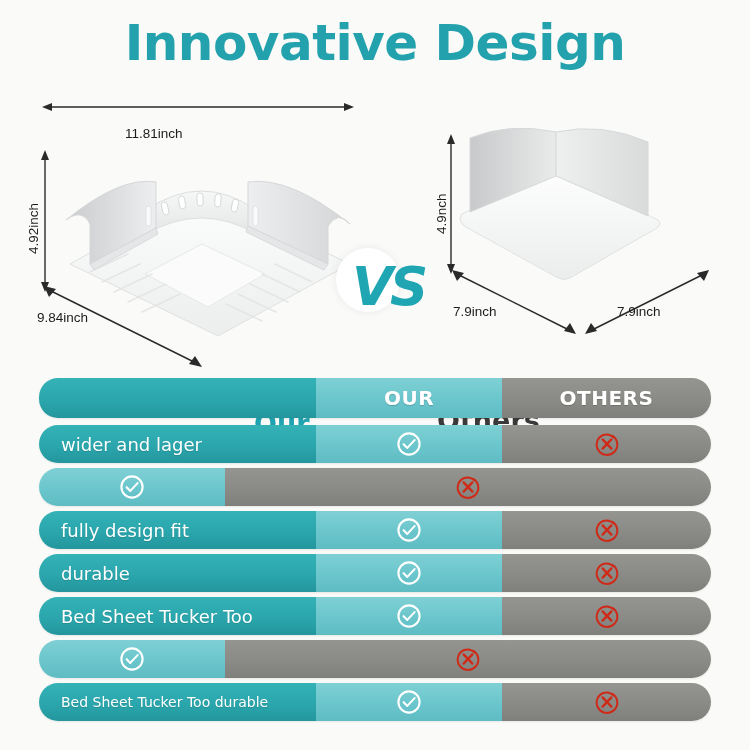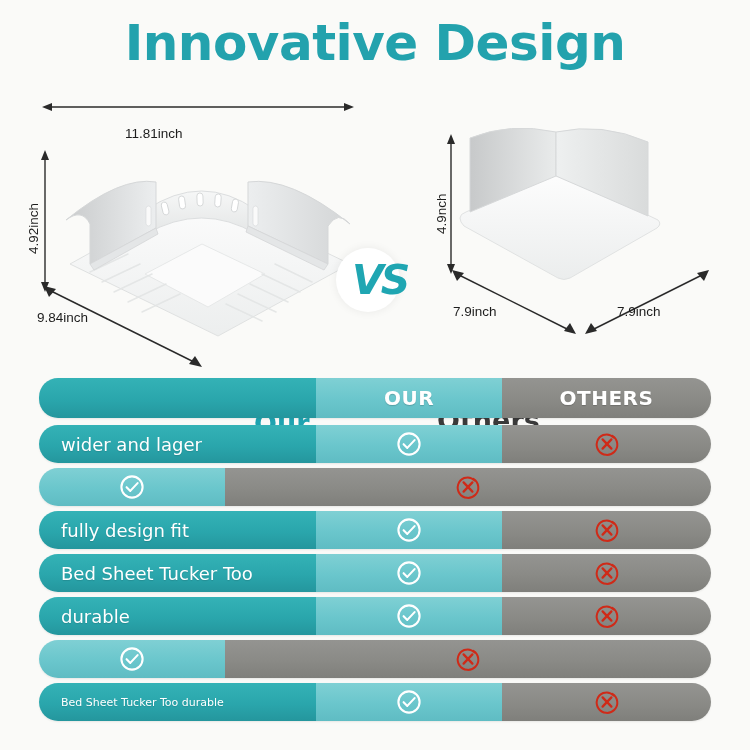--- a/index.html
+++ b/index.html
@@ -36,21 +36,21 @@
     position:absolute;
     font-size:13.5px;color:#1d1d1d;
     font-family:"Liberation Sans", sans-serif;
     white-space:nowrap;
   }
   .dim.vert{transform:rotate(-90deg);transform-origin:left top;}
 
   
   .vs{
     position:absolute;left:352px;top:178px;
-    font-size:41px;font-weight:800;font-style:italic;
+    font-size:53px;font-weight:800;font-style:italic;
     color:#1fa6b2;
     font-family:"DejaVu Sans", sans-serif;
     letter-spacing:-3px;
     line-height:1;
   }
   .vs-circle{
     position:absolute;left:336px;top:166px;width:64px;height:64px;
     border-radius:50%;background:#ffffff;
     box-shadow:0 0 10px rgba(0,0,0,.07);
   }
@@ -90,21 +90,21 @@
     background:linear-gradient(180deg,#949491 0%,#8a8a86 55%,#7f7f7b 100%);
     display:flex;align-items:center;justify-content:center;
   }
 
   .feat-text{
     color:#ffffff;font-size:18px;
     font-family:"DejaVu Sans", sans-serif;
     white-space:nowrap;
     text-shadow:0 1px 1px rgba(0,0,0,.12);
   }
-  .feat-text.small{font-size:11px;}
+  .feat-text.small{font-size:14px;}
 
   .head .c-our .hd, .head .c-others .hd{
     color:#ffffff;font-size:20px;font-weight:700;
     font-family:"DejaVu Sans", sans-serif;
     letter-spacing:.5px;
     text-shadow:0 1px 1px rgba(0,0,0,.18);
   }
 
   .ico{display:block;}
 </style>
@@ -304,38 +304,38 @@
           </div>
           <div class="c-others">
             <svg class="ico" width="26" height="26" viewBox="0 0 26 26" xmlns="http://www.w3.org/2000/svg">
   <path d="M18.4 4.8 A10.3 10.3 0 1 1 9.2 4.0 A10.3 10.3 0 0 1 19.8 6.6" fill="none" stroke="#cf2a18" stroke-width="2" stroke-linecap="round"></path>
   <path d="M8.6 8.4 L17.4 17.6 M17.4 8.4 L8.6 17.6" fill="none" stroke="#cf2a18" stroke-width="2.3" stroke-linecap="round"></path>
 </svg>
           </div>
         </div>
         <div class="row">
           <div class="c-feature">
+            <span class="feat-text">durable</span>
+          </div>
+          <div class="c-our">
+            <svg class="ico" width="26" height="26" viewBox="0 0 26 26" xmlns="http://www.w3.org/2000/svg">
+  <circle cx="13" cy="13" r="10.6" fill="none" stroke="#ffffff" stroke-width="2.1"></circle>
+  <path d="M7.6 13.2 L11.3 16.9 L18.6 9.1" fill="none" stroke="#ffffff" stroke-width="2.1" stroke-linecap="round" stroke-linejoin="round"></path>
+</svg>
+          </div>
+          <div class="c-others">
+            <svg class="ico" width="26" height="26" viewBox="0 0 26 26" xmlns="http://www.w3.org/2000/svg">
+  <path d="M18.4 4.8 A10.3 10.3 0 1 1 9.2 4.0 A10.3 10.3 0 0 1 19.8 6.6" fill="none" stroke="#cf2a18" stroke-width="2" stroke-linecap="round"></path>
+  <path d="M8.6 8.4 L17.4 17.6 M17.4 8.4 L8.6 17.6" fill="none" stroke="#cf2a18" stroke-width="2.3" stroke-linecap="round"></path>
+</svg>
+          </div>
+        </div>
+        <div class="row">
+          <div class="c-feature">
             <span class="feat-text">Bed Sheet Tucker Too</span>
-          </div>
-          <div class="c-our">
-            <svg class="ico" width="26" height="26" viewBox="0 0 26 26" xmlns="http://www.w3.org/2000/svg">
-  <circle cx="13" cy="13" r="10.6" fill="none" stroke="#ffffff" stroke-width="2.1"></circle>
-  <path d="M7.6 13.2 L11.3 16.9 L18.6 9.1" fill="none" stroke="#ffffff" stroke-width="2.1" stroke-linecap="round" stroke-linejoin="round"></path>
-</svg>
-          </div>
-          <div class="c-others">
-            <svg class="ico" width="26" height="26" viewBox="0 0 26 26" xmlns="http://www.w3.org/2000/svg">
-  <path d="M18.4 4.8 A10.3 10.3 0 1 1 9.2 4.0 A10.3 10.3 0 0 1 19.8 6.6" fill="none" stroke="#cf2a18" stroke-width="2" stroke-linecap="round"></path>
-  <path d="M8.6 8.4 L17.4 17.6 M17.4 8.4 L8.6 17.6" fill="none" stroke="#cf2a18" stroke-width="2.3" stroke-linecap="round"></path>
-</svg>
-          </div>
-        </div>
-        <div class="row">
-          <div class="c-feature">
-            <span class="feat-text">durable</span>
           </div>
           <div class="c-our">
             <svg class="ico" width="26" height="26" viewBox="0 0 26 26" xmlns="http://www.w3.org/2000/svg">
   <circle cx="13" cy="13" r="10.6" fill="none" stroke="#ffffff" stroke-width="2.1"></circle>
   <path d="M7.6 13.2 L11.3 16.9 L18.6 9.1" fill="none" stroke="#ffffff" stroke-width="2.1" stroke-linecap="round" stroke-linejoin="round"></path>
 </svg>
           </div>
           <div class="c-others">
             <svg class="ico" width="26" height="26" viewBox="0 0 26 26" xmlns="http://www.w3.org/2000/svg">
   <path d="M18.4 4.8 A10.3 10.3 0 1 1 9.2 4.0 A10.3 10.3 0 0 1 19.8 6.6" fill="none" stroke="#cf2a18" stroke-width="2" stroke-linecap="round"></path>

